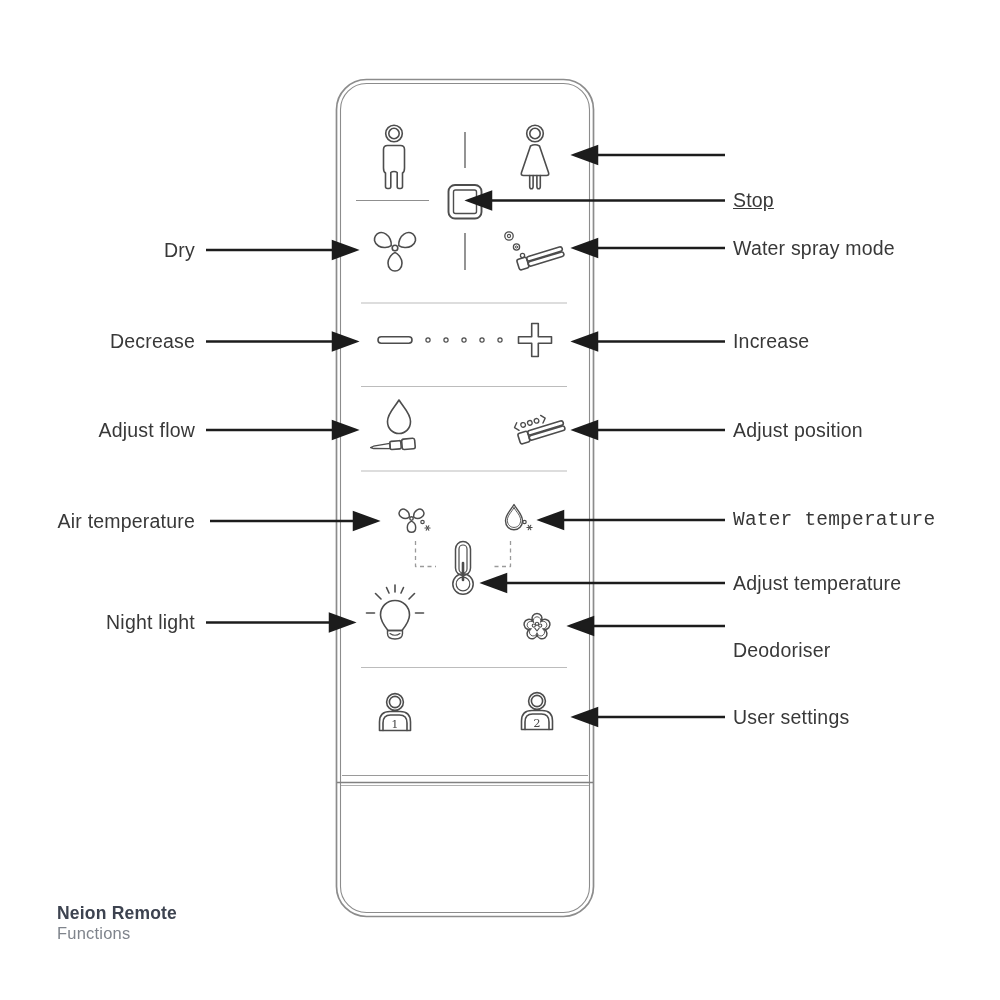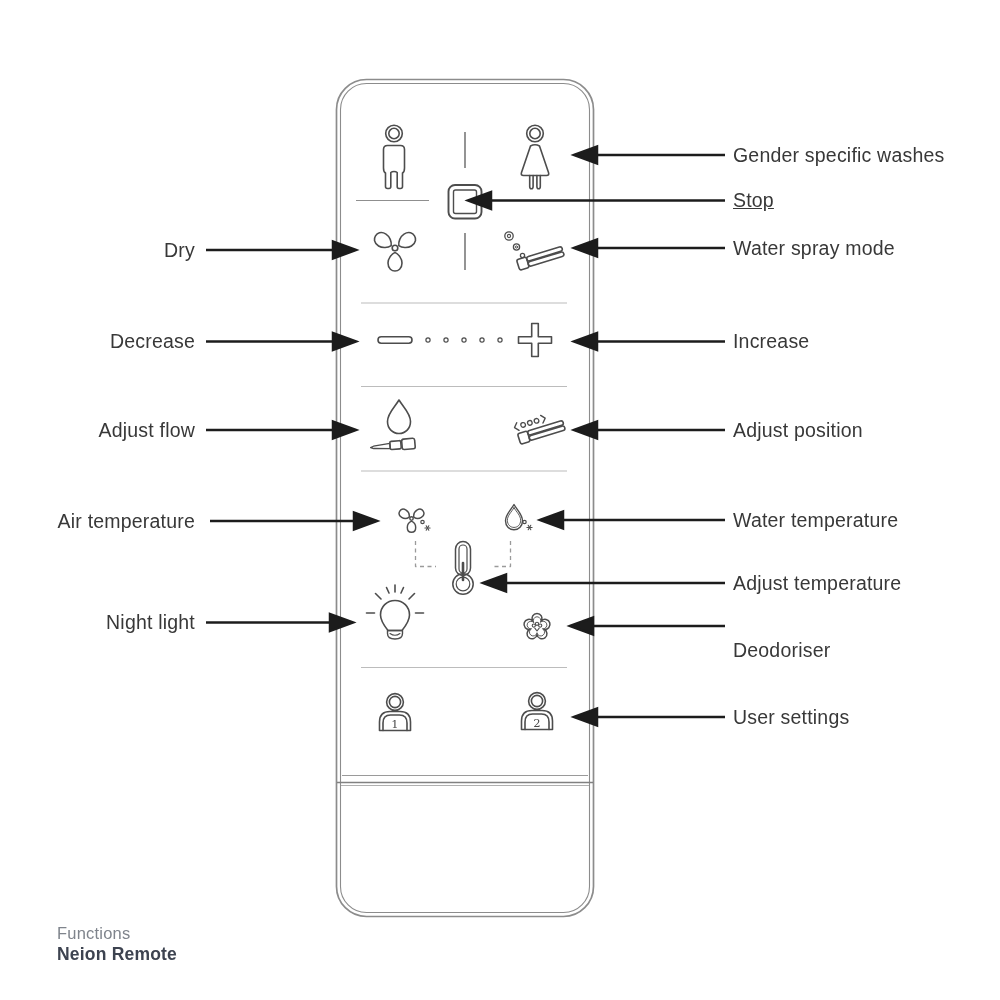--- a/index.html
+++ b/index.html
@@ -8,21 +8,21 @@
     font-family:"Liberation Sans", sans-serif;
   }
   #diagram-svg{position:absolute;left:0;top:0;}
   .callout{
     position:absolute;font-size:19.5px;line-height:24px;color:#383838;
     white-space:nowrap;letter-spacing:0.2px;
   }
   .callout.left{text-align:right;}
   .footer-title{
     position:absolute;left:57px;top:903px;font-size:17.5px;font-weight:bold;
-    color:#3d4350;letter-spacing:0.2px;margin-top:41px;
+    color:#3d4350;letter-spacing:0.2px;
   }
   .footer-sub{
     position:absolute;left:57px;top:924px;font-size:16.5px;color:#7f848c;
     letter-spacing:0.2px;
   }
 </style>
 </head>
 <body>
 
 <div id="stage">
@@ -276,26 +276,25 @@
     </g>
   </g>
 </svg>
 
 <div class="callout left" style="right:805px; top:238px;margin-left:8px;">Dry</div>
 <div class="callout left" style="right:805px; top:329px;">Decrease</div>
 <div class="callout left" style="right:805px; top:418px;">Adjust flow</div>
 <div class="callout left" style="right:805px; top:509px;">Air temperature</div>
 <div class="callout left" style="right:805px; top:610px;">Night light</div>
 
-<div class="callout" style="left:733px; top:143px;">Gender specific washes</div>
 <div class="callout" style="left:733px; top:188px;text-decoration:underline;">Stop</div>
 <div class="callout" style="left:733px; top:236px;">Water spray mode</div>
 <div class="callout" style="left:733px; top:329px;">Increase</div>
 <div class="callout" style="left:733px; top:418px;">Adjust position</div>
-<div class="callout" style="left:733px; top:508px;">Water temperature</div>
+<div class="callout" style="left:733px; top:508px;font-family:Liberation Mono, monospace;">Water temperature</div>
 <div class="callout" style="left:733px; top:571px;">Adjust temperature</div>
 <div class="callout" style="left:733px; top:638px;">Deodoriser</div>
 <div class="callout" style="left:733px; top:705px;">User settings</div>
 
 <div class="footer-title">Neion Remote</div>
 <div class="footer-sub">Functions</div>
 
 </div>
 
 </body></html>

